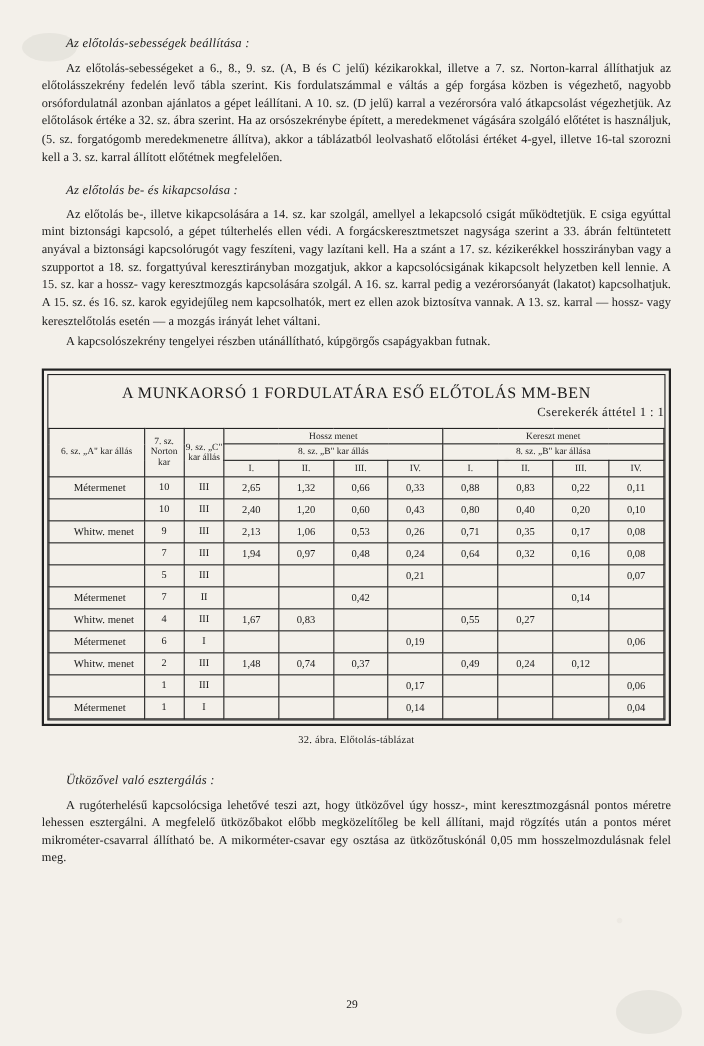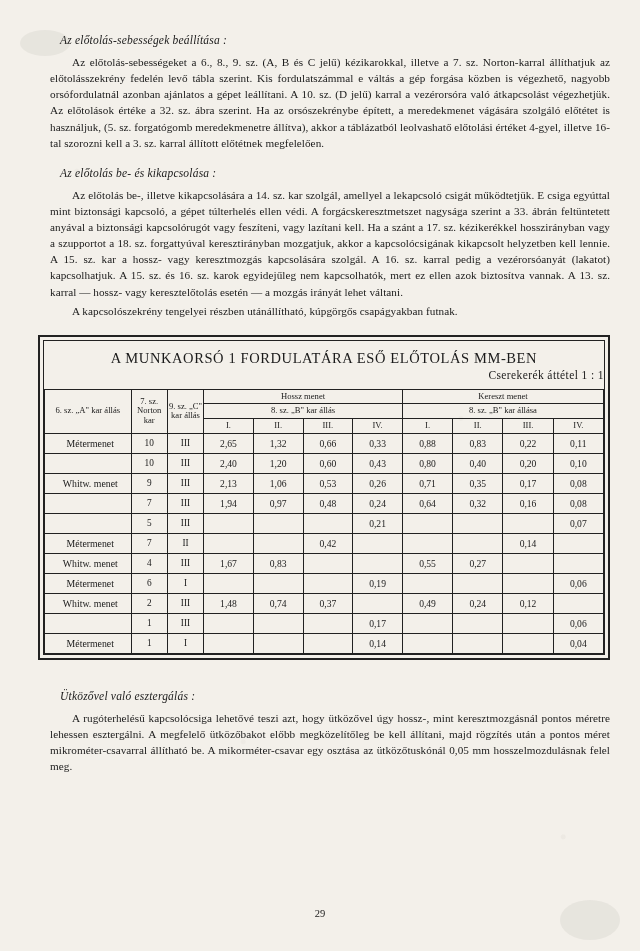--- a/index.html
+++ b/index.html
@@ -30,21 +30,21 @@
   .section-head {
     font-style: italic;
     font-size: 11.5px;
     margin: 0 0 8px 22px;
     letter-spacing: .2px;
   }
   p.body {
     font-size: 11.2px;
     line-height: 1.44;
     text-align: justify;
-    margin: 0 0 3px 12px;
+    margin: 0 0 3px 0;
     text-indent: 22px;
     letter-spacing: .05px;
   }
   .gap { height: 13px; }
 
   
   .table-wrap {
     margin: 16px 0 4px 0;
     border: 2px solid #222;
     padding: 3px;
@@ -71,21 +71,21 @@
     table-layout: fixed;
   }
   table th, table td {
     border: 1px solid #222;
     text-align: center;
     padding: 2px 1px;
     font-weight: normal;
     font-family: "Liberation Serif", serif;
   }
   thead th { font-size: 8.6px; line-height: 1.12; }
-  .col-left { text-align: center; padding-left: 6px; }
+  .col-left { text-align: left; padding-left: 22px; }
   td.val { font-size: 9.6px; }
   .rowgroup-label { font-size: 9.8px; }
   tbody tr td { height: 15px; }
   .caption {
     text-align: center;
     font-size: 9.6px;
     margin: 7px 0 0 0;
     letter-spacing: .2px;
   }
   .folio {
@@ -305,20 +305,21 @@
               <td class="val">0,14</td>
               <td class="val"></td>
               <td class="val"></td>
               <td class="val"></td>
               <td class="val">0,04</td>
             </tr>
           </tbody>
       </table>
     </div>
   </div>
+  <div class="caption">32. ábra. Előtolás-táblázat</div>
 
   <div class="gap"></div>
   <div class="gap"></div>
 
   <div>
     <div class="section-head">Ütközővel való esztergálás :</div>
     <p class="body">A rugóterhelésű kapcsolócsiga lehetővé teszi azt, hogy ütközővel úgy hossz-, mint keresztmozgásnál pontos méretre lehessen esztergálni. A megfelelő ütközőbakot előbb megközelítőleg be kell állítani, majd rögzítés után a pontos méret mikrométer-csavarral állítható be. A mikorméter-csavar egy osztása az ütközőtuskónál 0,05 mm hosszelmozdulásnak felel meg.</p>
   </div>
 
   <div class="folio">29</div>

